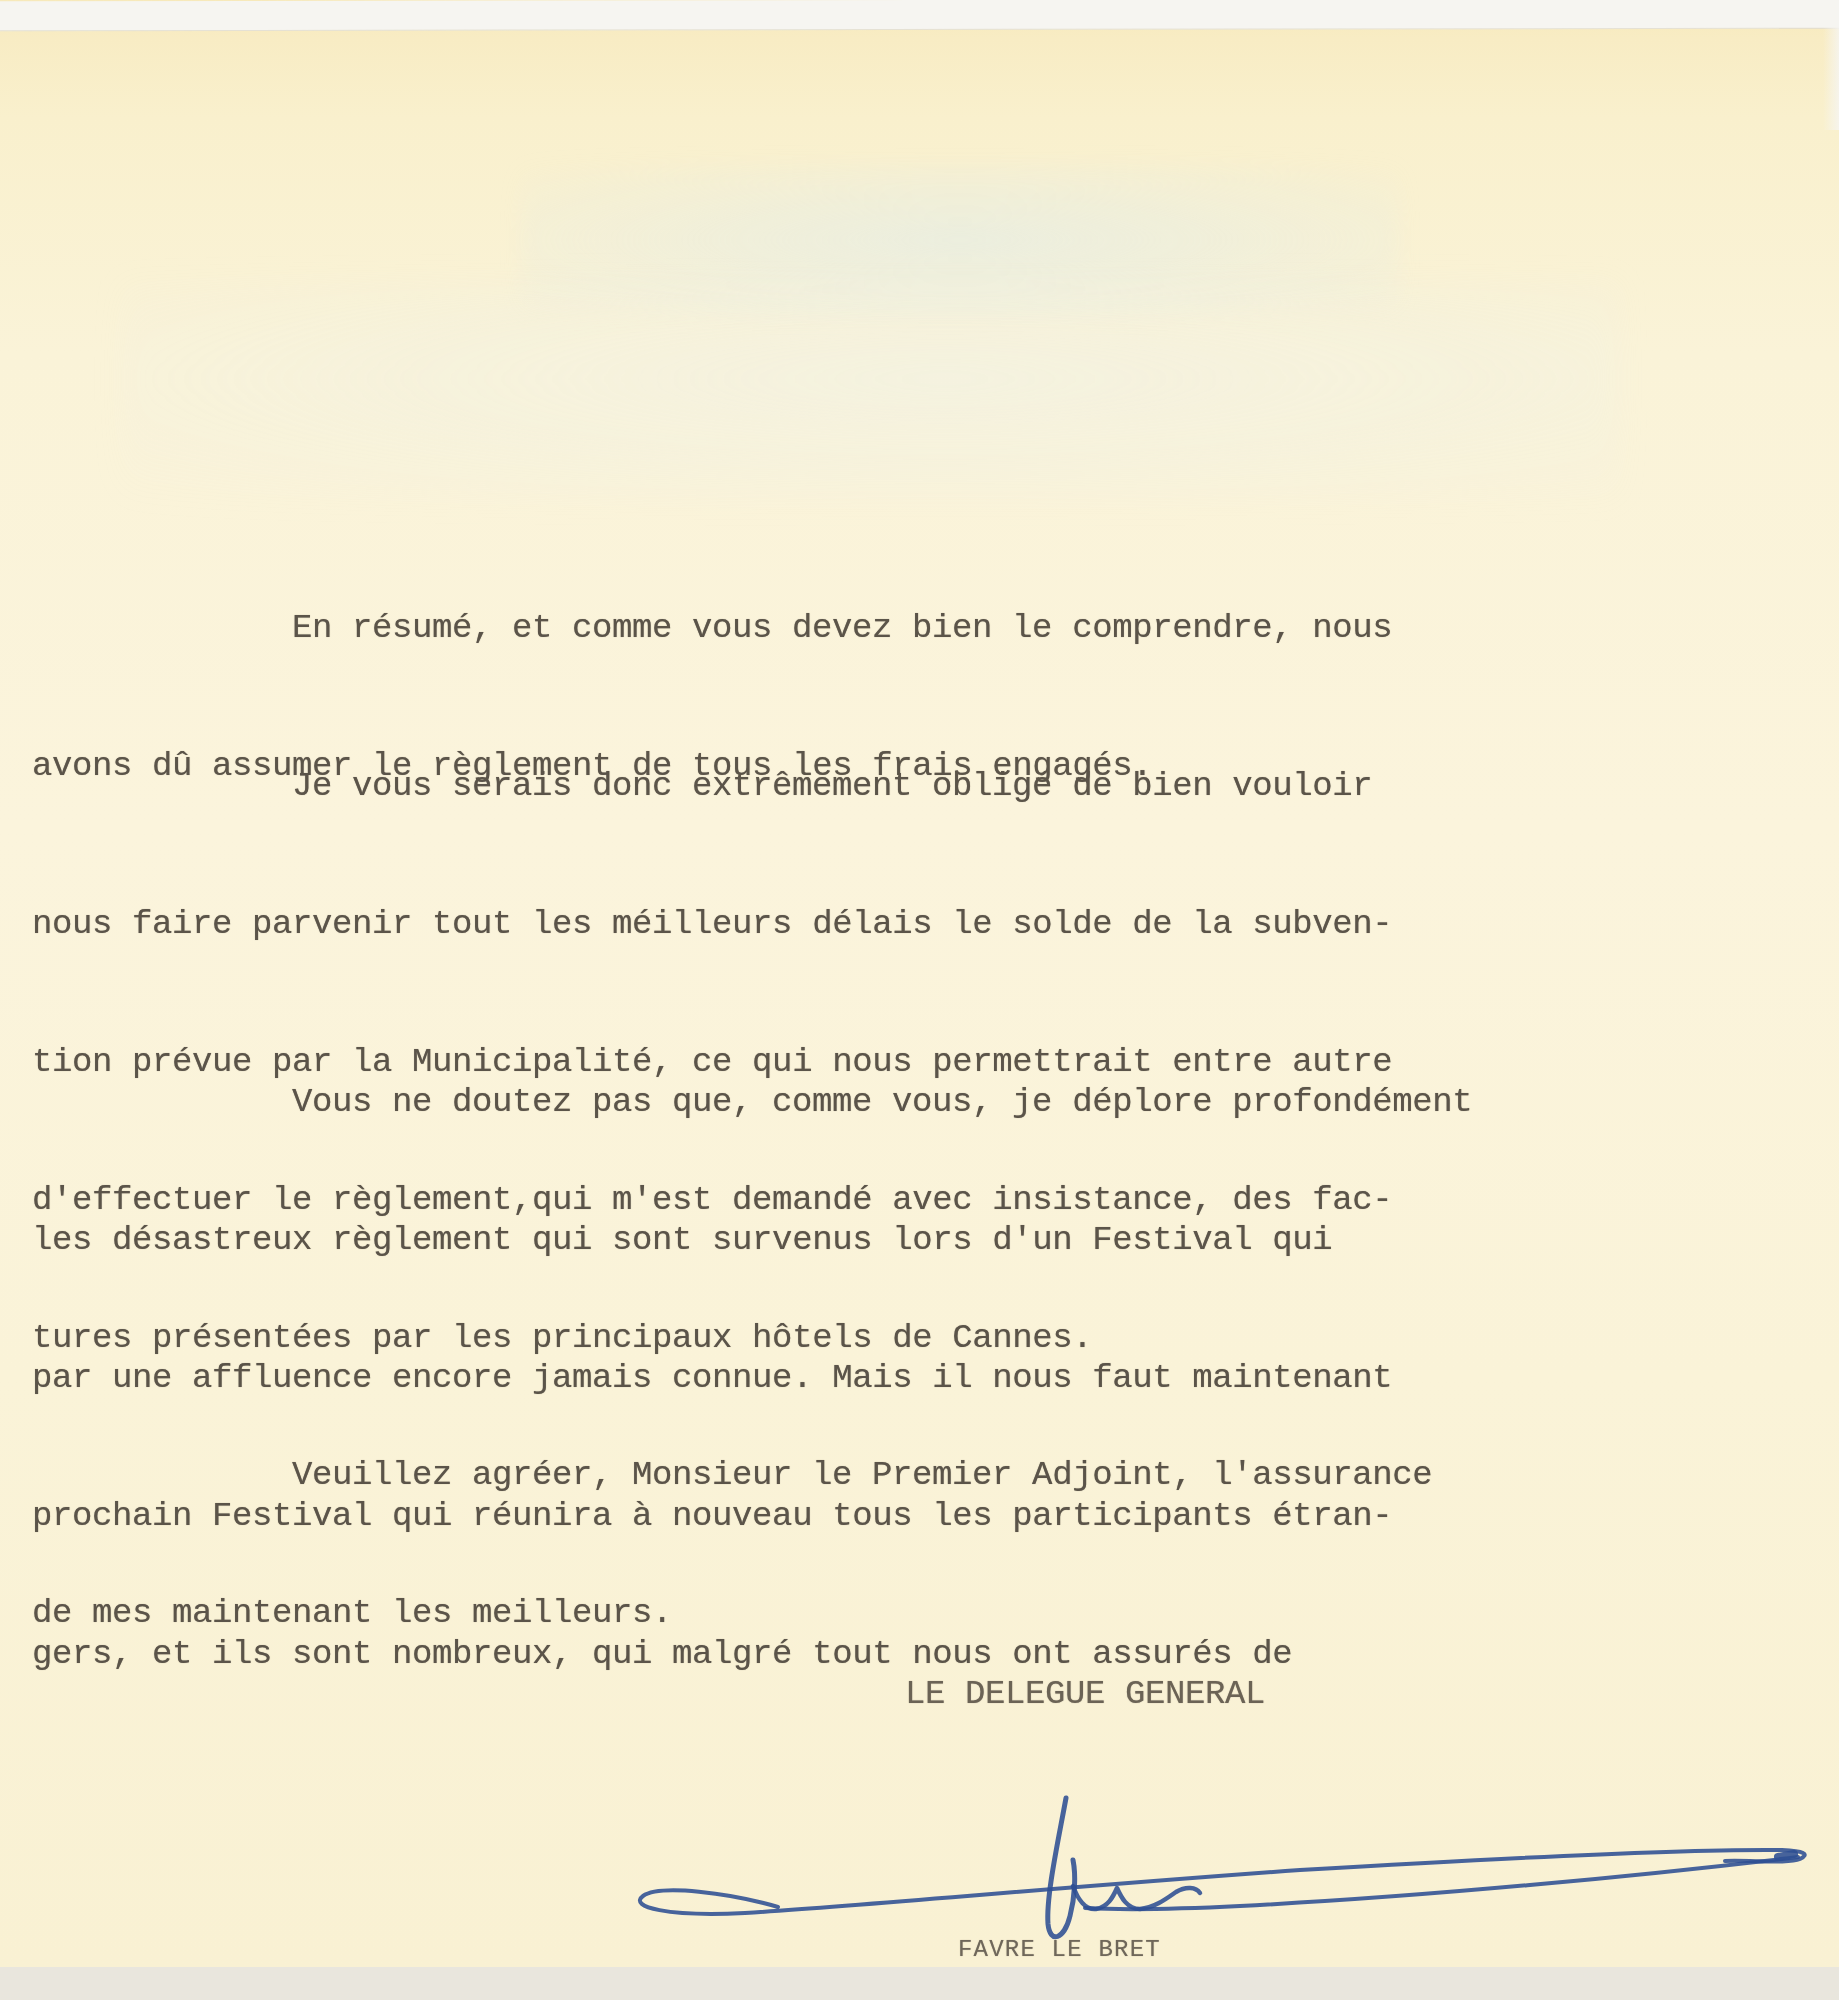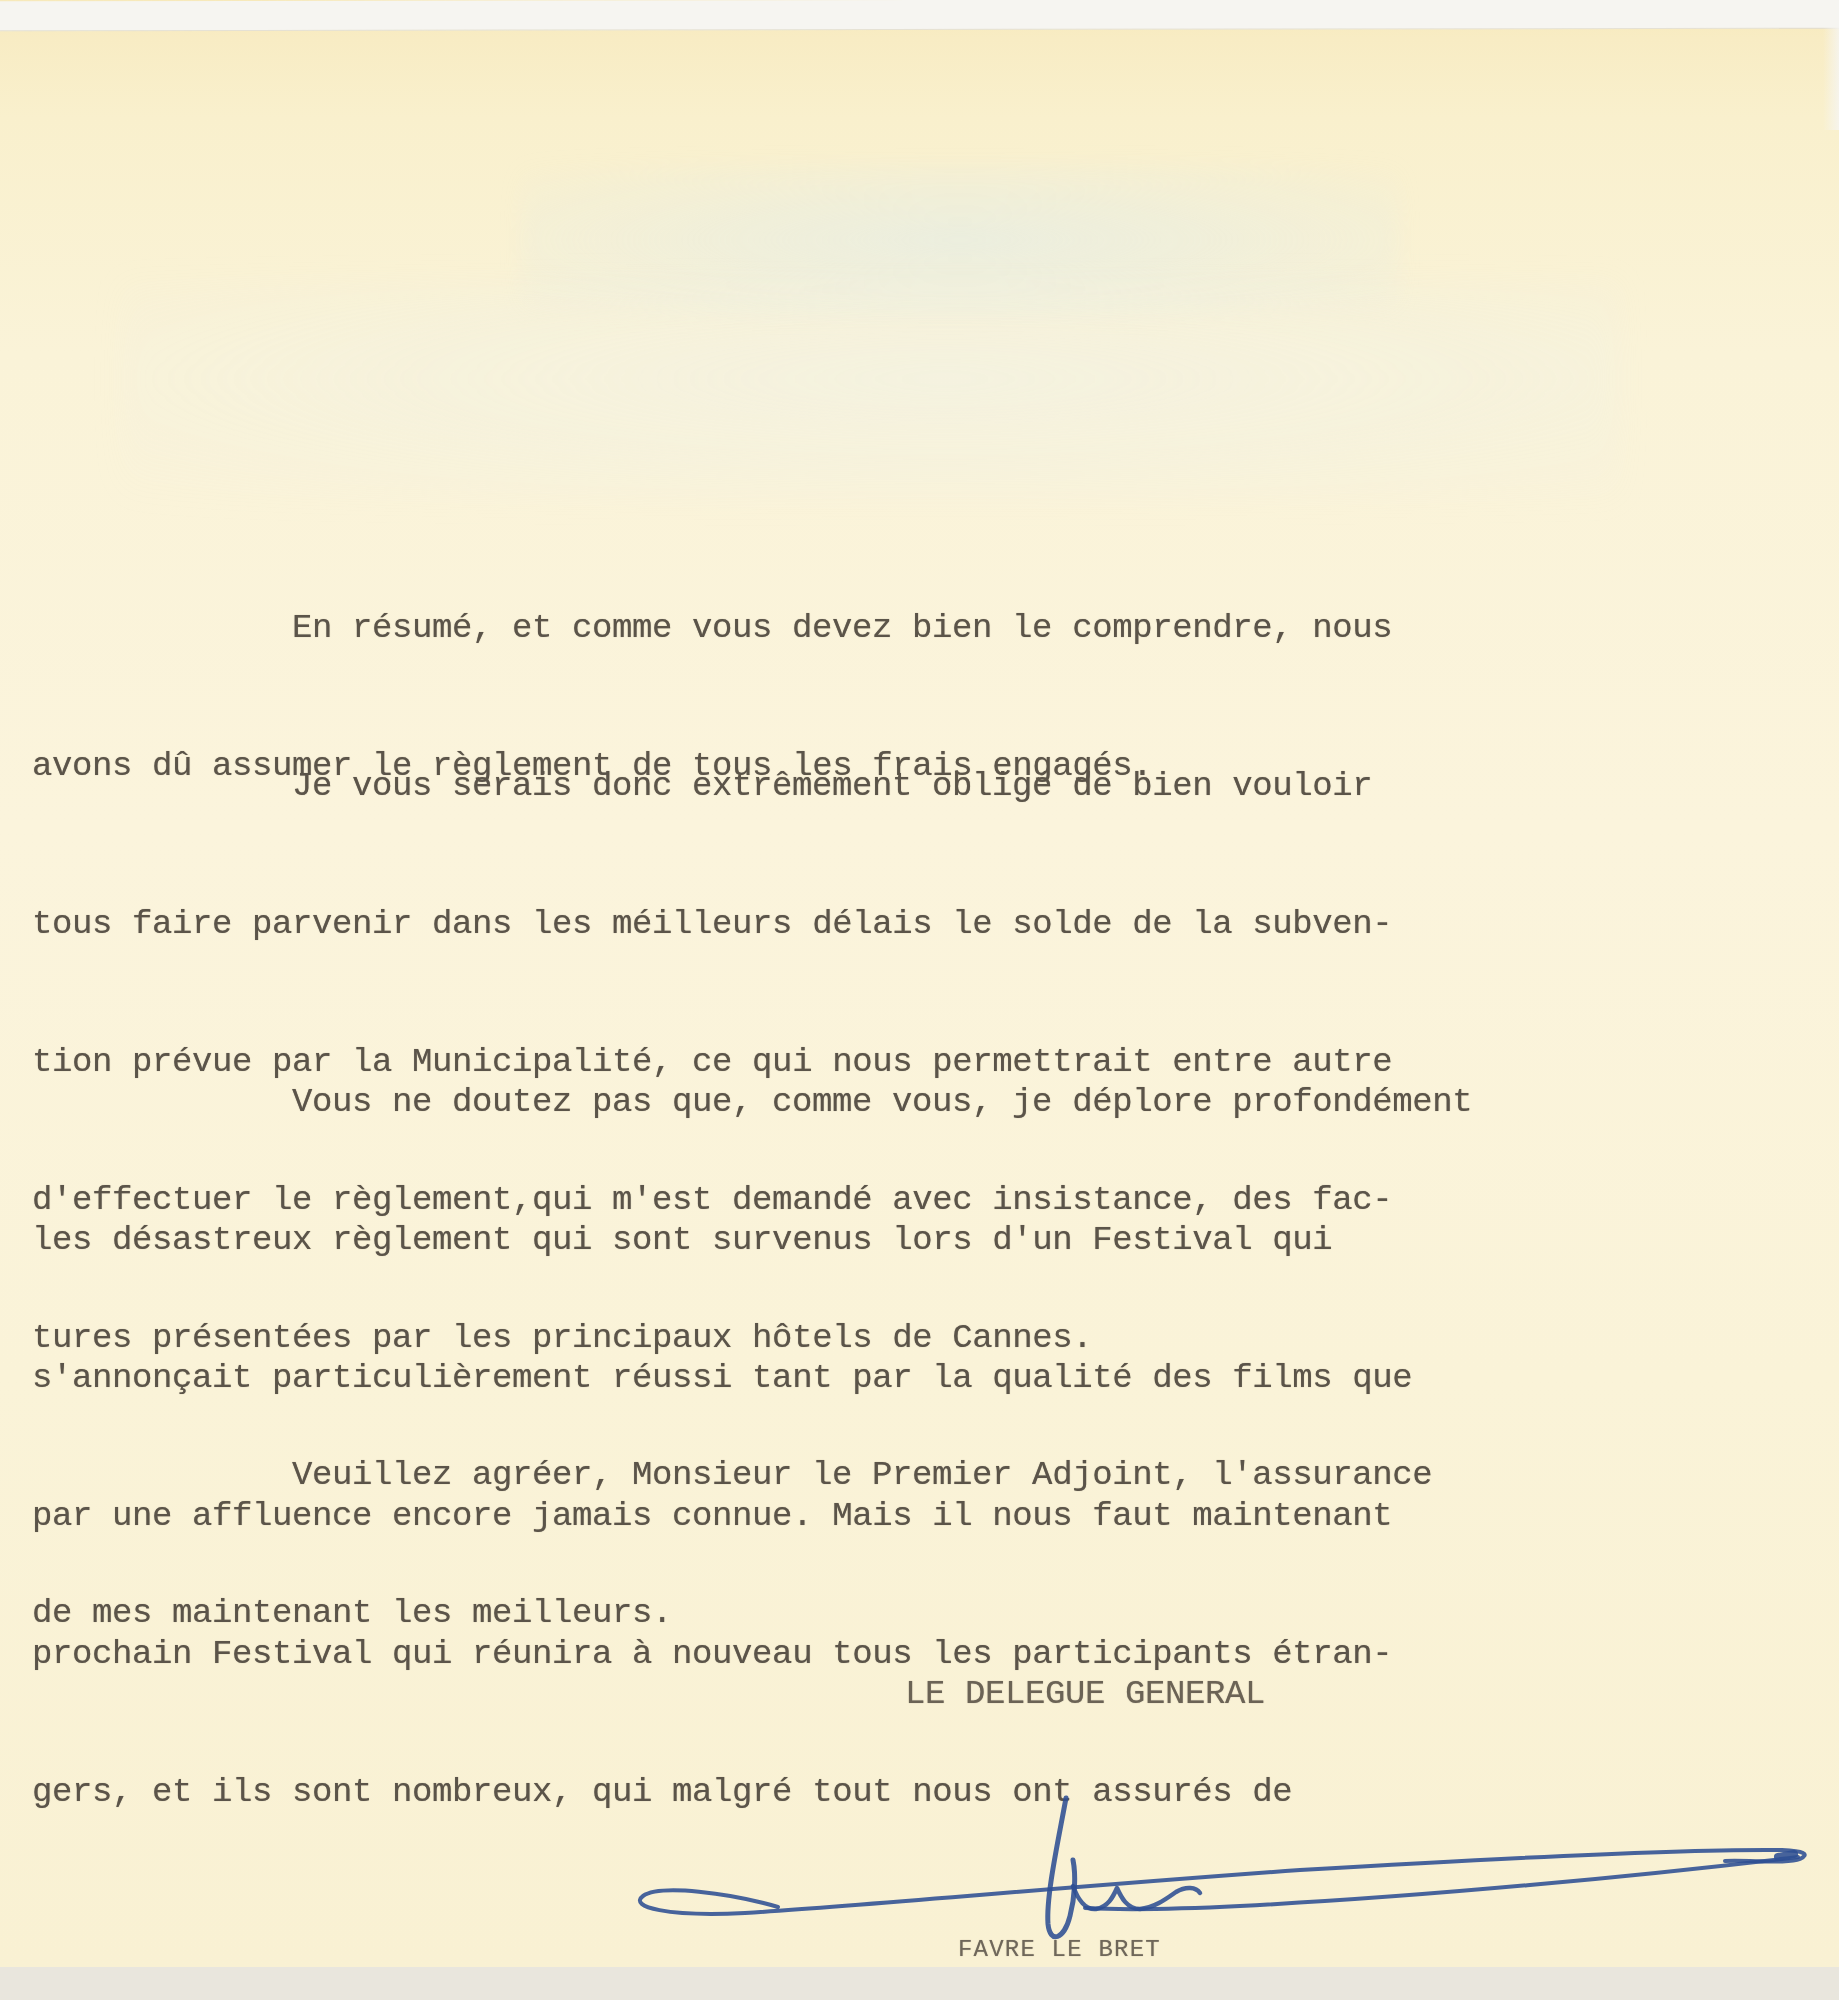--- a/index.html
+++ b/index.html
@@ -101,30 +101,29 @@
   <div class="bleed"></div>
   <div class="bleed2"></div>
 
   <div class="para p1">
     <div class="line first">En résumé, et comme vous devez bien le comprendre, nous</div>
     <div class="line">avons dû assumer le règlement de tous les frais engagés.</div>
   </div>
 
   <div class="para p2">
     <div class="line first">Je vous serais donc extrêmement obligé de bien vouloir</div>
-    <div class="line">tous faire parvenir dans les méilleurs délais le solde de la subven-</div>
+    <div class="line">nous faire parvenir tout les méilleurs délais le solde de la subven-</div>
     <div class="line">tion prévue par la Municipalité, ce qui nous permettrait entre autre</div>
     <div class="line">d'effectuer le règlement,qui m'est demandé avec insistance, des fac-</div>
     <div class="line">tures présentées par les principaux hôtels de Cannes.</div>
   </div>
 
   <div class="para p3">
     <div class="line first">Vous ne doutez pas que, comme vous, je déplore profondément</div>
     <div class="line">les désastreux règlement qui sont survenus lors d'un Festival qui</div>
-    <div class="line">s'annonçait particulièrement réussi tant par la qualité des films que</div>
     <div class="line">par une affluence encore jamais connue. Mais il nous faut maintenant</div>
     <div class="line">prochain Festival qui réunira à nouveau tous les participants étran-</div>
     <div class="line">gers, et ils sont nombreux, qui malgré tout nous ont assurés de</div>
     
   </div>
 
   <div class="para p4">
     <div class="line first">Veuillez agréer, Monsieur le Premier Adjoint, l'assurance</div>
     <div class="line">de mes maintenant les meilleurs.</div>
   </div>

